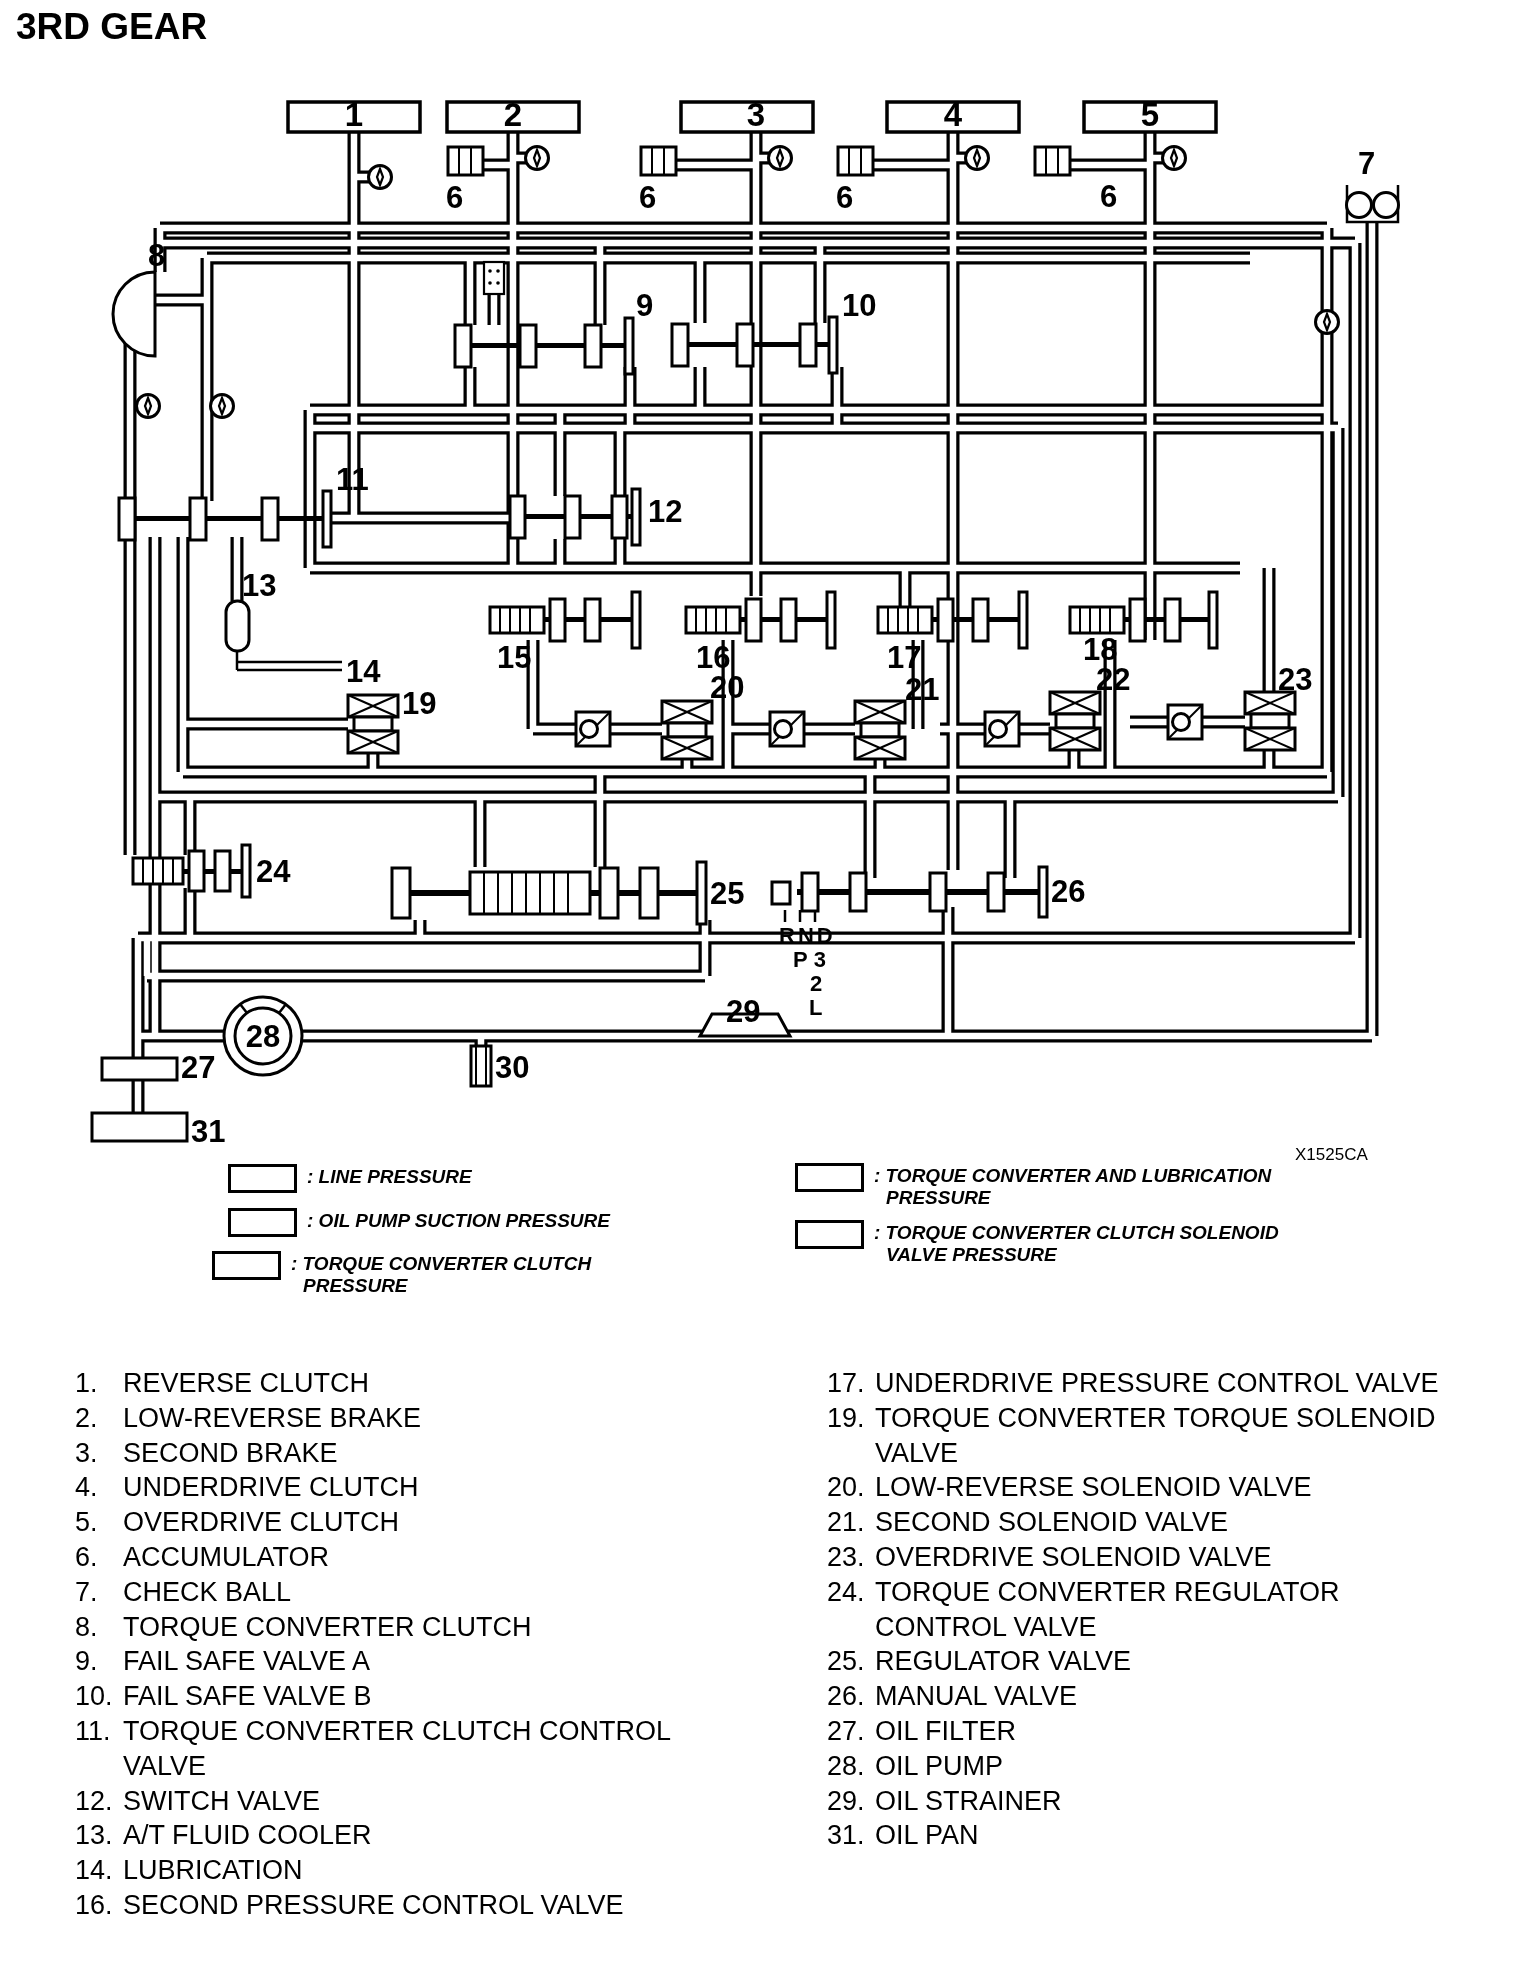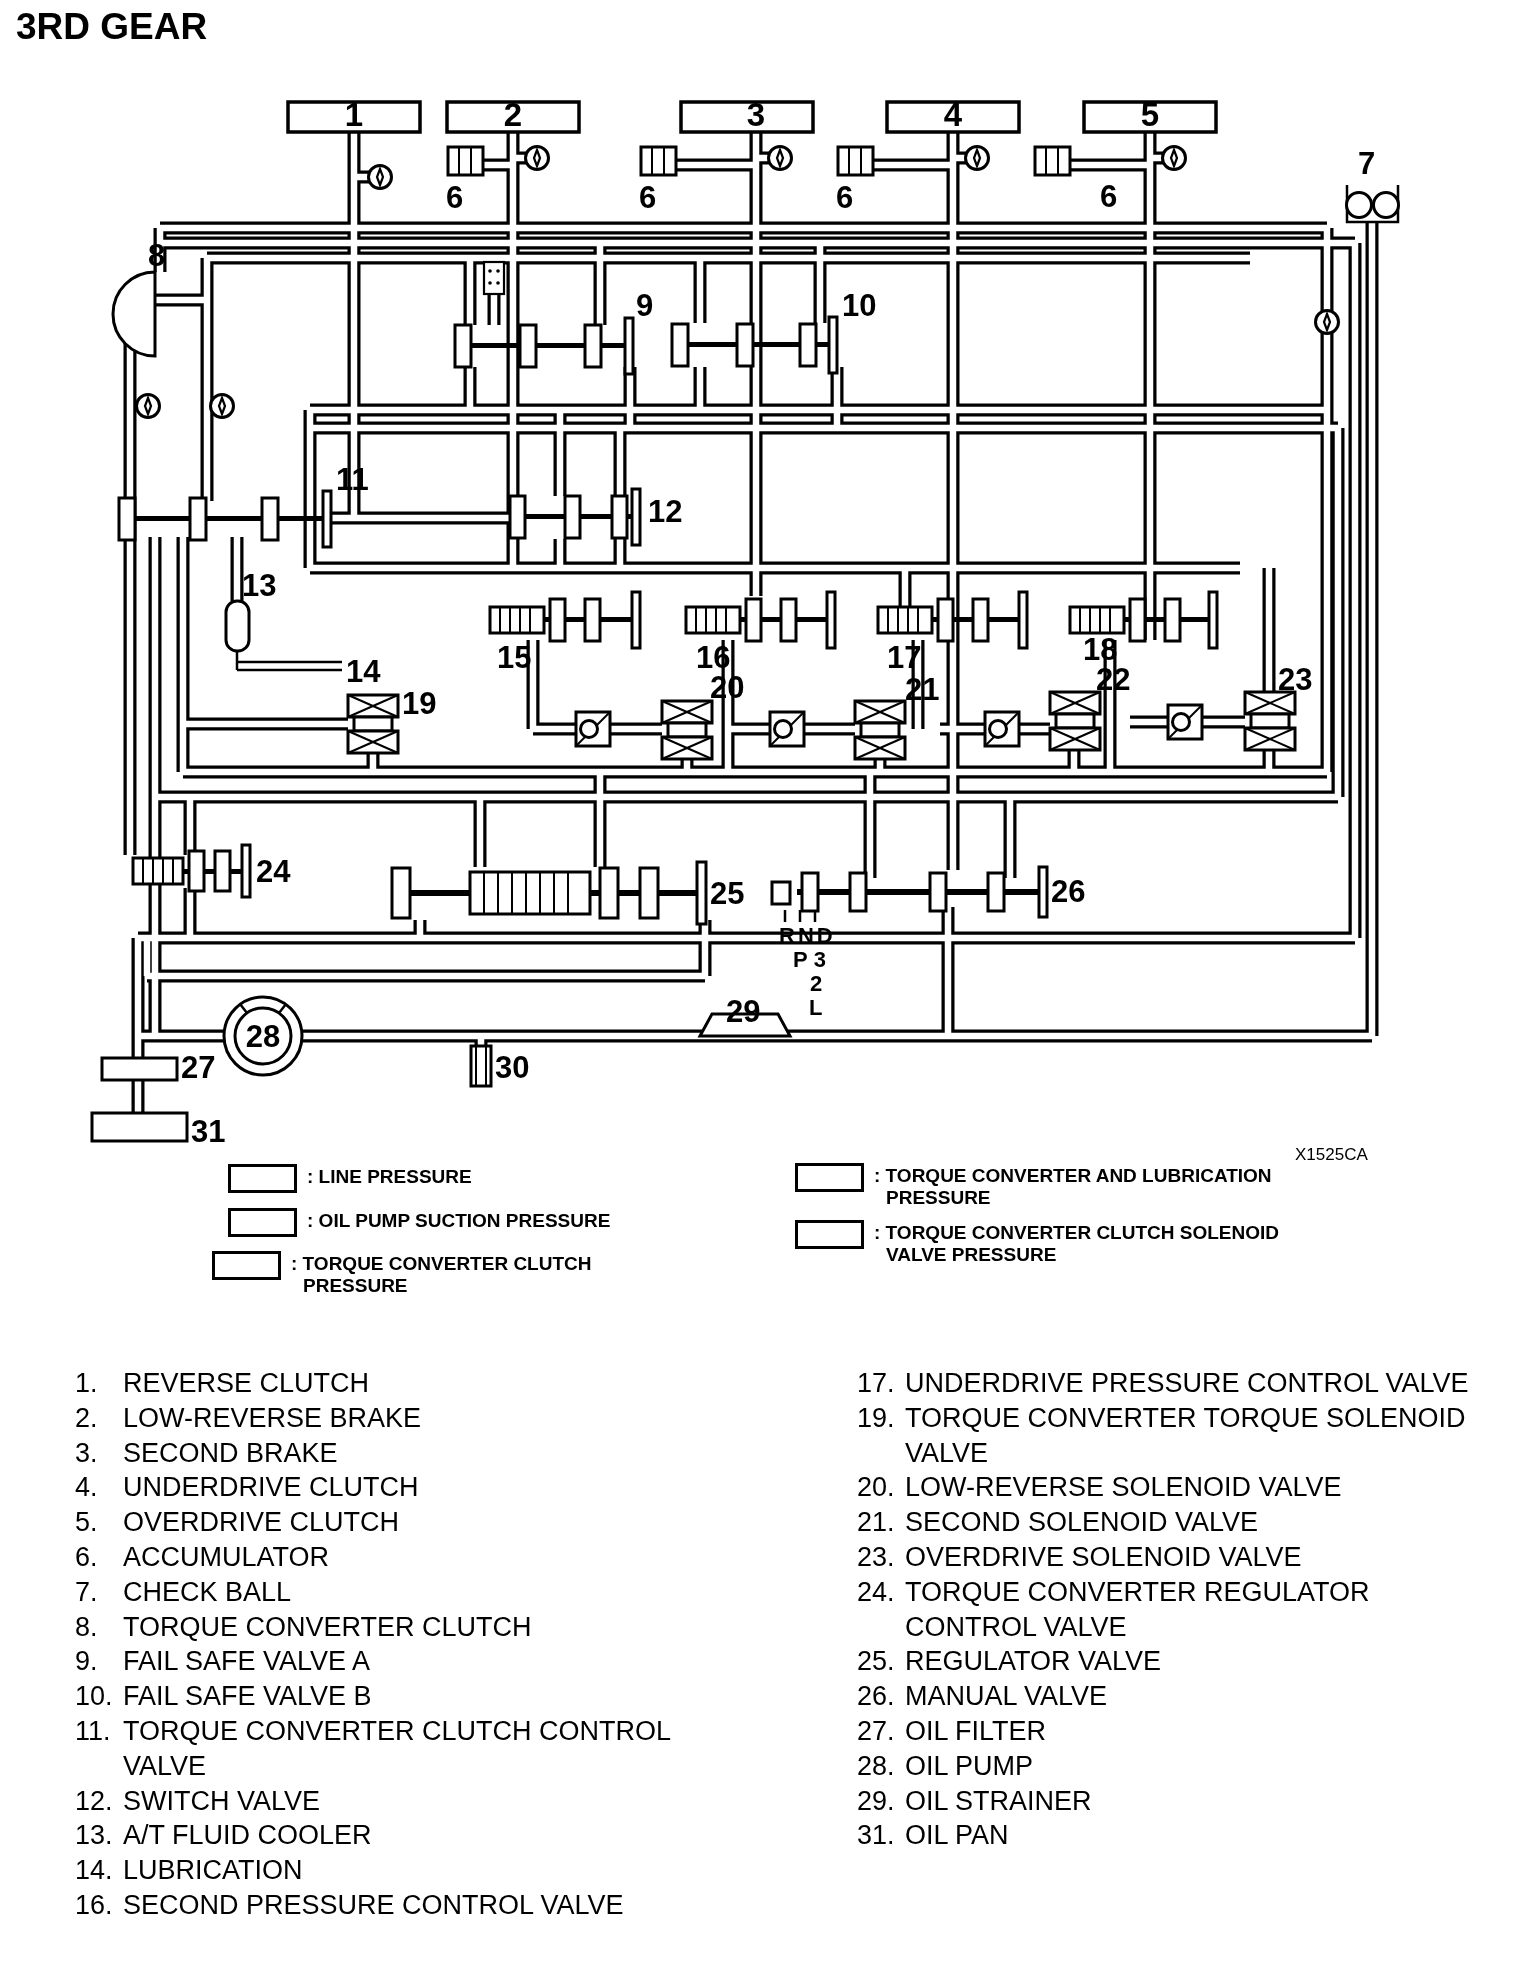--- a/index.html
+++ b/index.html
@@ -12,21 +12,21 @@
   .sym{fill:#fff;stroke:#000;stroke-width:3;}
   .sym2{fill:#fff;stroke:#000;stroke-width:2.2;}
   .blk{fill:#000;stroke:none;}
   .box{fill:#fff;stroke:#000;stroke-width:3.5;}
   .lbl{font-family:"Liberation Sans",sans-serif;font-size:31px;font-weight:bold;fill:#000;}
   .boxlbl{font-family:"Liberation Sans",sans-serif;font-size:33px;font-weight:bold;fill:#000;text-anchor:middle;}
   .gear{font-family:"Liberation Sans",sans-serif;font-size:22px;font-weight:bold;fill:#000;}
   .code{font-family:"Liberation Sans",sans-serif;font-size:17px;font-weight:normal;fill:#000;}
   .legend-row{position:absolute;display:flex;align-items:flex-start;}
   .leg-box{display:inline-block;width:63px;height:23px;border:3px solid #000;flex:none;}
-  .leg-text{margin-left:10px;font-size:19px;font-weight:bold;line-height:22px;margin-top:2px;}
+  .leg-text{margin-left:10px;font-size:19px;font-weight:bold;line-height:22px;margin-top:2px;font-style:italic;}
   .leg-text .l2{padding-left:12px;}
   .col{position:absolute;font-size:27px;}
   .item{display:flex;line-height:34.8px;}
   .item .num{width:48px;flex:none;}
   #col-left .item .lab{width:600px;}
   #col-right .item .lab{width:578px;}
 </style>
 </head>
 <body>
 
@@ -498,21 +498,21 @@
     </div>
   <div class="item">
       <span class="num">14.</span>
       <span class="lab">LUBRICATION</span>
     </div>
   <div class="item">
       <span class="num">16.</span>
       <span class="lab">SECOND PRESSURE CONTROL VALVE</span>
     </div>
 </div>
-<div class="col" id="col-right" style="left:827px;top:1366px;margin-left:30px;">
+<div class="col" id="col-right" style="left:827px;top:1366px;">
   <div class="item">
       <span class="num">17.</span>
       <span class="lab">UNDERDRIVE PRESSURE CONTROL VALVE</span>
     </div>
   <div class="item">
       <span class="num">19.</span>
       <span class="lab">TORQUE CONVERTER TORQUE SOLENOID VALVE</span>
     </div>
   <div class="item">
       <span class="num">20.</span>

